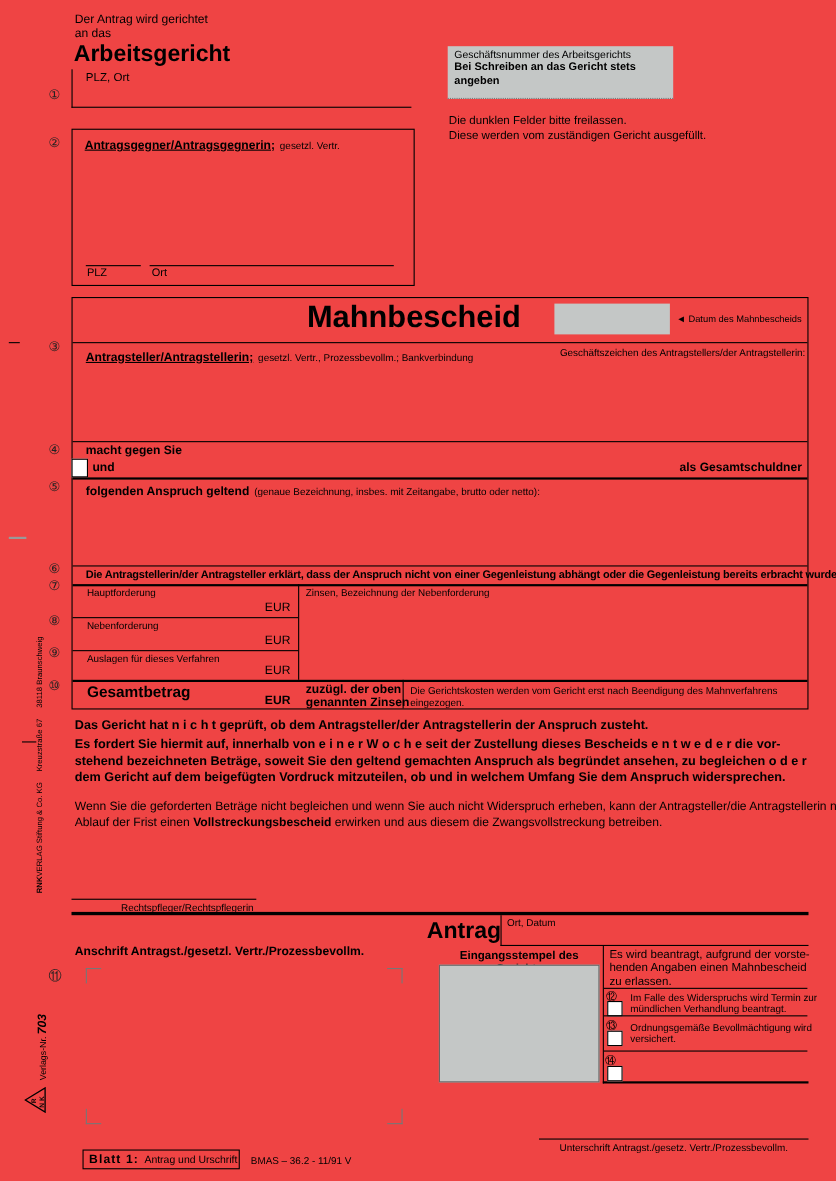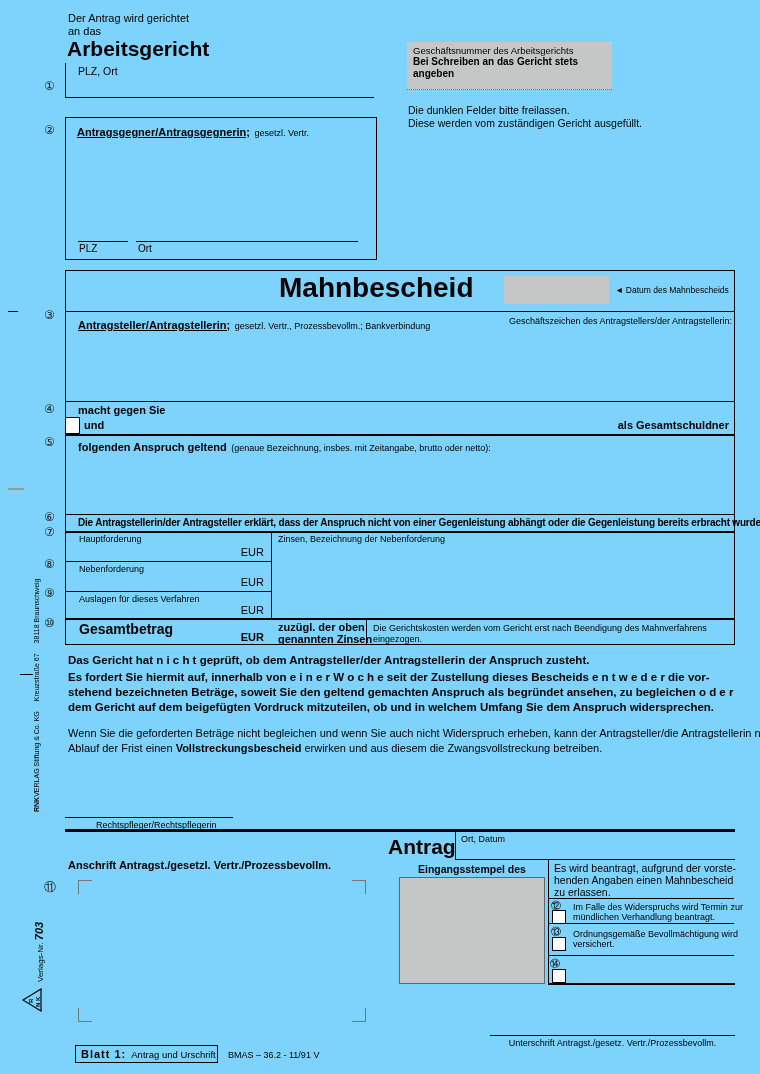--- a/index.html
+++ b/index.html
@@ -1,16 +1,16 @@
 <!DOCTYPE html>
 <html><head>
 <meta charset="utf-8">
 <style>
   html,body{margin:0;padding:0;background:#fff;}
-  .sheet{position:relative;width:760px;height:1074px;background:#7dd3fc;overflow:hidden;
+  .sheet{position:relative;width:760px;height:1074px;background:#ef4444;overflow:hidden;
          font-family:"Liberation Sans","DejaVu Sans",sans-serif;color:#000;}
   .abs{position:absolute;}
   .nw{white-space:nowrap;}
   .b{font-weight:bold;}
   .hline{position:absolute;background:#000;height:1px;}
   .vline{position:absolute;background:#000;width:1px;}
   .gray{background:#c4c7c6;}
   .circ{font-size:12px;line-height:12px;color:#222;}
   .t9{font-size:9px;line-height:11px;}
   .t10{font-size:10px;line-height:12px;}
@@ -156,21 +156,21 @@
     <div class="nw">Es fordert Sie hiermit auf, innerhalb von  e i n e r   W o c h e  seit der Zustellung dieses Bescheids  e n t w e d e r  die vor-</div>
     <div class="nw">stehend bezeichneten Beträge, soweit Sie den geltend gemachten Anspruch als begründet ansehen, zu begleichen  o d e r</div>
     <div class="nw">dem Gericht auf dem beigefügten Vordruck mitzuteilen, ob und in welchem Umfang Sie dem Anspruch widersprechen.</div>
   </div>
   <div class="abs" style="left:68px;top:726px;font-size:11px;line-height:15px;">
     <div class="nw">Wenn Sie die geforderten Beträge nicht begleichen und wenn Sie auch nicht Widerspruch erheben, kann der Antragsteller/die Antragstellerin nach</div>
     <div class="nw"><span>Ablauf der Frist einen </span><span class="b">Vollstreckungsbescheid</span><span> erwirken und aus diesem die Zwangsvollstreckung betreiben.</span></div>
   </div>
 
   <div class="hline" style="left:65px;top:817px;width:168px;"></div>
-  <div class="abs t9" style="left:96px;top:820px;">Rechtspfleger/Rechtspflegerin</div>
+  <div class="abs t9" style="left:110px;top:820px;">Rechtspfleger/Rechtspflegerin</div>
 
   <div class="abs" style="left:65px;top:829px;width:670px;height:3px;background:#000;"></div>
 
   <div class="abs b" style="left:388px;top:835px;font-size:21px;">Antrag</div>
   <div class="abs" style="left:455px;top:832px;width:280px;height:28px;border-left:1.2px solid #000;border-bottom:1.2px solid #000;box-sizing:border-box;">
     <div class="t9" style="padding:2px 0 0 5px;">Ort, Datum</div>
   </div>
   <div class="abs b t11" style="left:68px;top:859px;">Anschrift Antragst./gesetzl. Vertr./Prozessbevollm.</div>
   <div class="abs circ" style="left:44px;top:881px;">⑪</div>
 

